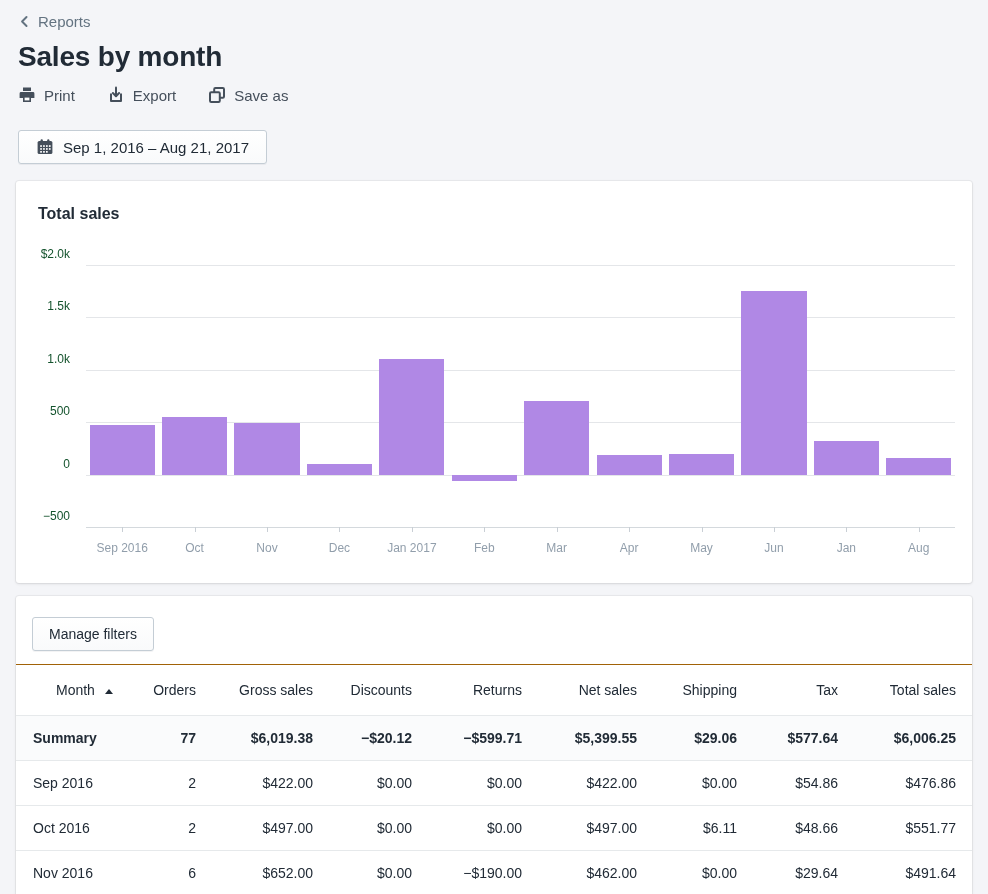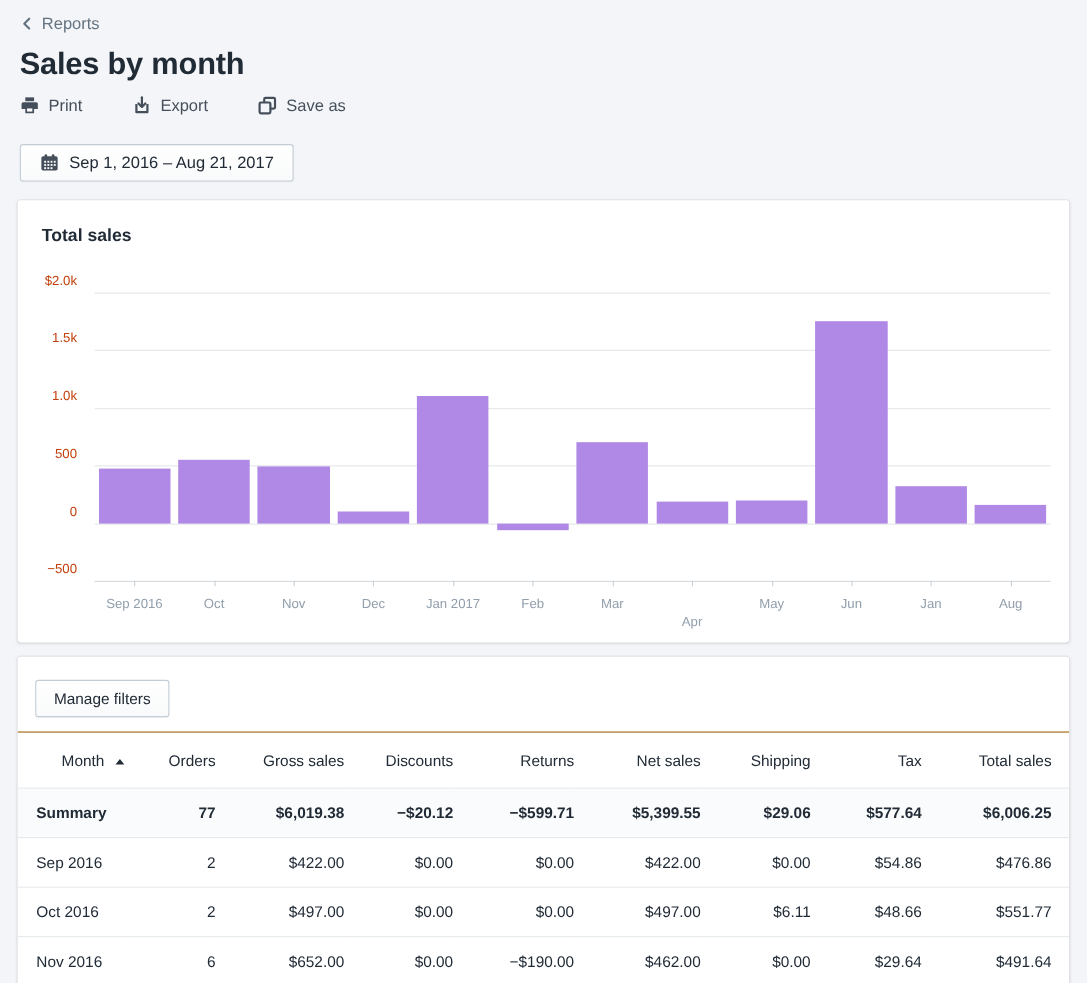--- a/index.html
+++ b/index.html
@@ -18,21 +18,21 @@
   .breadcrumb {
     display: inline-flex; align-items: center; gap: 7px;
     color: #637381; font-size: 15px; cursor: pointer; text-decoration: none;
   }
   .breadcrumb svg { display: block; }
   h1.page-title {
     margin-top: 9px;
     font-size: 28px; font-weight: 700; line-height: 32px; color: #212b36;
     letter-spacing: -0.2px;
   }
-  .actions { display: flex; align-items: center; gap: 45px; margin-top: 13px; }
+  .actions { display: flex; align-items: center; gap: 32px; margin-top: 13px; }
   .action-btn {
     display: inline-flex; align-items: center; gap: 8px;
     background: none; border: none; cursor: pointer;
     font-family: inherit; font-size: 15px; color: #454f5b;
   }
   .action-btn svg { display: block; }
 
   .btn {
     display: inline-flex; align-items: center;
     height: 34px; padding: 0 16px;
@@ -57,21 +57,21 @@
   }
 
   
   .plot {
     position: absolute; left: 70px; right: 17px; top: 84px; height: 262px;
   }
   .gridline { position: absolute; left: 0; right: 0; height: 1px; background: #e4e6e9; }
   .gridline.axisline { background: #d4d9dd; }
   .ytick {
     position: absolute; right: calc(100% + 16px); width: 50px;
-    text-align: right; font-size: 12px; line-height: 12px; color: #c2410c;
+    text-align: right; font-size: 12px; line-height: 12px; color: #14532d;
     white-space: nowrap;
   }
   .bar { position: absolute; background: #b088e5; }
   .xaxis { position: absolute; left: 70px; right: 17px; top: 346px; height: 44px; }
   .xtick { position: absolute; top: 0; width: 1px; height: 5px; background: #c9cfd5; }
   .xlabel {
     position: absolute; top: 14px; transform: translateX(-50%);
     font-size: 12px; color: #919eab; white-space: nowrap;
   }
 
@@ -217,21 +217,21 @@
         <div class="xlabel" style="left: 20.833%;">Nov</div>
         <div class="xtick" style="left: 29.167%;"></div>
         <div class="xlabel" style="left: 29.167%;">Dec</div>
         <div class="xtick" style="left: 37.5%;"></div>
         <div class="xlabel" style="left: 37.5%;">Jan 2017</div>
         <div class="xtick" style="left: 45.833%;"></div>
         <div class="xlabel" style="left: 45.833%;">Feb</div>
         <div class="xtick" style="left: 54.167%;"></div>
         <div class="xlabel" style="left: 54.167%; text-align: center;">Mar</div>
         <div class="xtick" style="left: 62.5%;"></div>
-        <div class="xlabel" style="left: 62.5%; margin-top: 16px;">Apr</div>
+        <div class="xlabel" style="left: 62.5%;">Apr</div>
         <div class="xtick" style="left: 70.833%;"></div>
         <div class="xlabel" style="left: 70.833%;">May</div>
         <div class="xtick" style="left: 79.167%;"></div>
         <div class="xlabel" style="left: 79.167%;">Jun</div>
         <div class="xtick" style="left: 87.5%;"></div>
         <div class="xlabel" style="left: 87.5%;">Jan</div>
         <div class="xtick" style="left: 95.833%;"></div>
         <div class="xlabel" style="left: 95.833%;">Aug</div>
       </div>
   </div>

